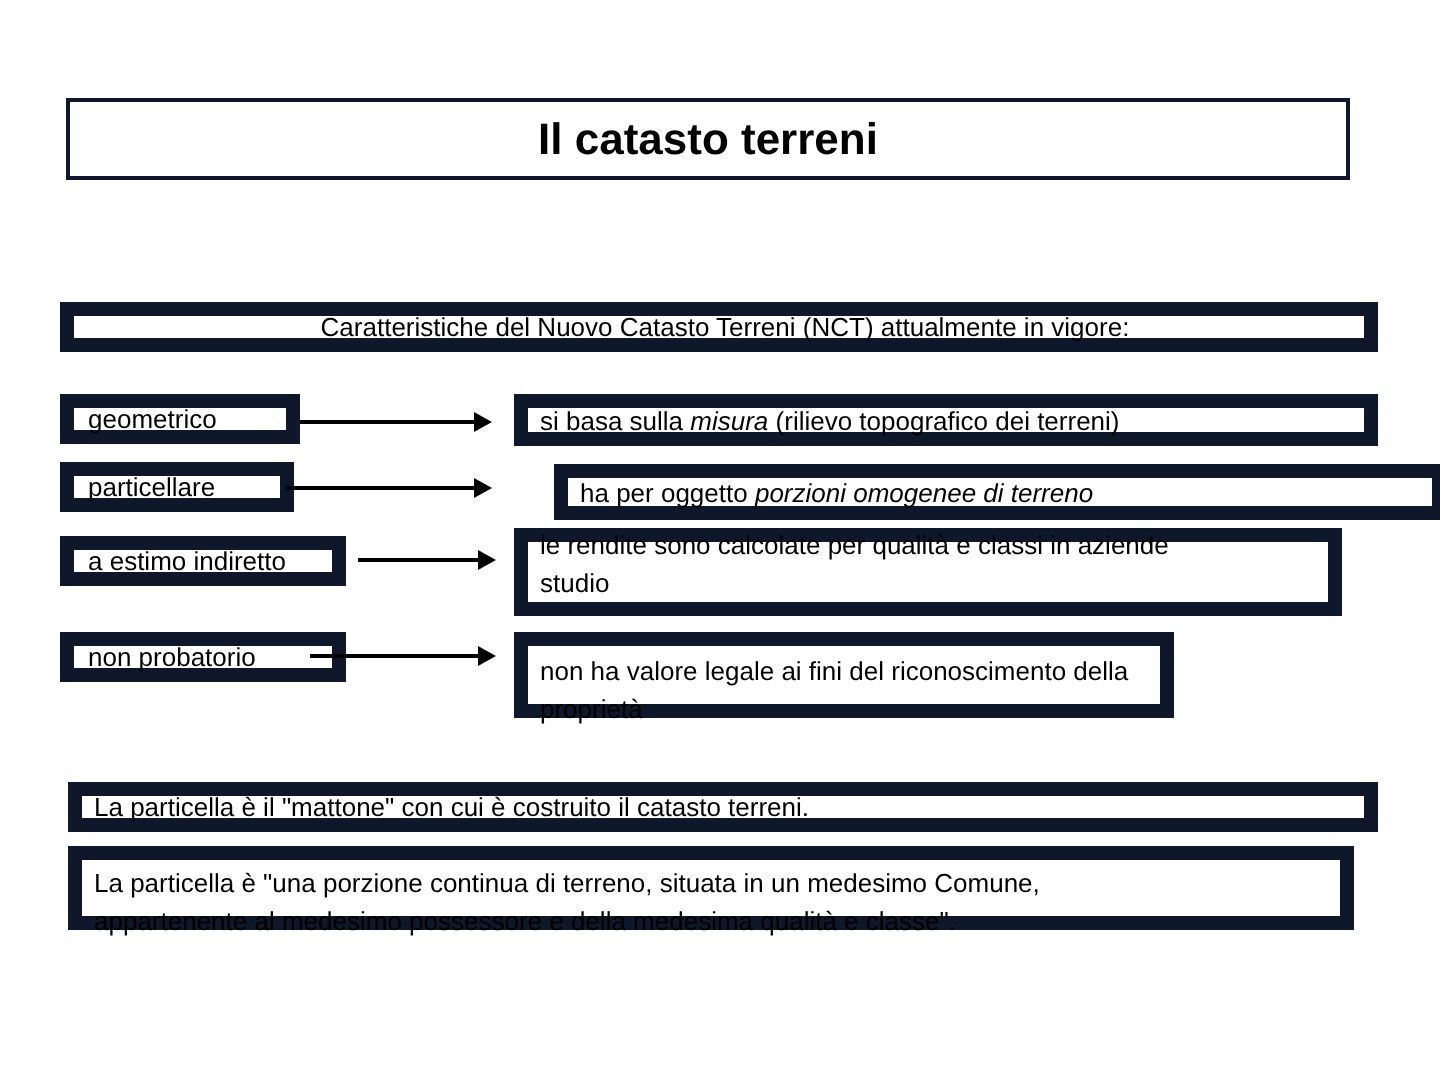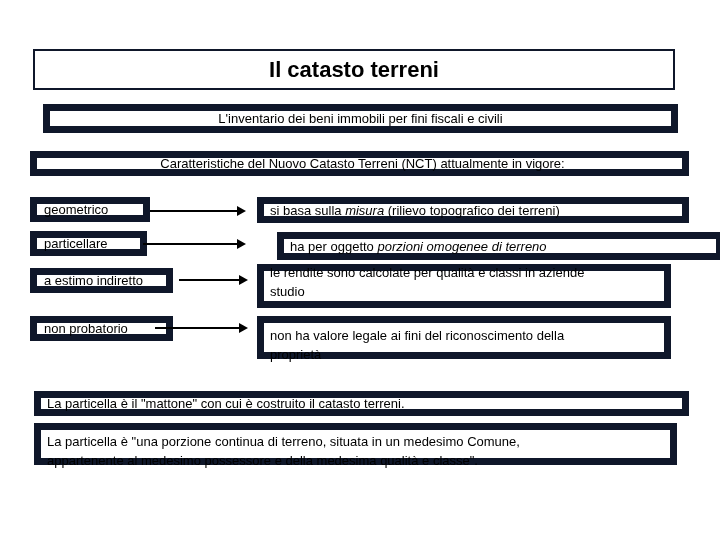--- a/index.html
+++ b/index.html
@@ -40,21 +40,21 @@
   }
   .label-box { padding-left: 7px; height: 25px; }
   .label-1 { left: 30px; top: 197px; width: 120px; align-items: center; }
   .label-2 { left: 30px; top: 231px; width: 117px; }
   .label-3 { left: 30px; top: 268px; width: 143px; }
   .label-4 { left: 30px; top: 316px; width: 143px; }
   .desc-box { padding-left: 6px; padding-right: 4px; }
   .desc-1 { left: 257px; top: 197px; width: 432px; height: 26px; }
   .desc-2 { left: 257px; top: 232px; width: 446px; height: 28px; margin-left: 20px; }
   .desc-3 { left: 257px; top: 264px; width: 414px; height: 44px; align-items: flex-end; padding-top: 3px; }
-  .desc-4 { left: 257px; top: 316px; width: 414px; height: 43px; align-items: flex-start; padding-top: 3px; }
+  .desc-4 { left: 257px; top: 316px; width: 330px; height: 43px; align-items: flex-start; padding-top: 3px; }
   .note-a { left: 34px; top: 391px; width: 655px; height: 25px; padding-left: 6px; }
   .note-b { left: 34px; top: 423px; width: 643px; height: 42px; align-items: flex-start; padding: 2px 6px; }
   .it { font-style: italic; text-align: right; }
   .arrow {
     position: absolute;
     height: 2px;
     background: #000000;
     z-index: 5;
   }
   .arrow::after {
@@ -74,23 +74,20 @@
 </style>
 </head>
 <body>
 
 <div class="slide">
 
   <div class="box title-box">
     <span>Il catasto terreni</span>
   </div>
 
-  <div class="box subtitle-box">
-    <span>L'inventario dei beni immobili per fini fiscali e civili</span>
-  </div>
 
   <div class="box char-box">
     <span>Caratteristiche del Nuovo Catasto Terreni (NCT) attualmente in vigore:</span>
   </div>
 
   <div class="box label-box label-1">
     <span>geometrico</span>
   </div>
   <div class="arrow arrow-1"></div>
   <div class="box desc-box desc-1">

